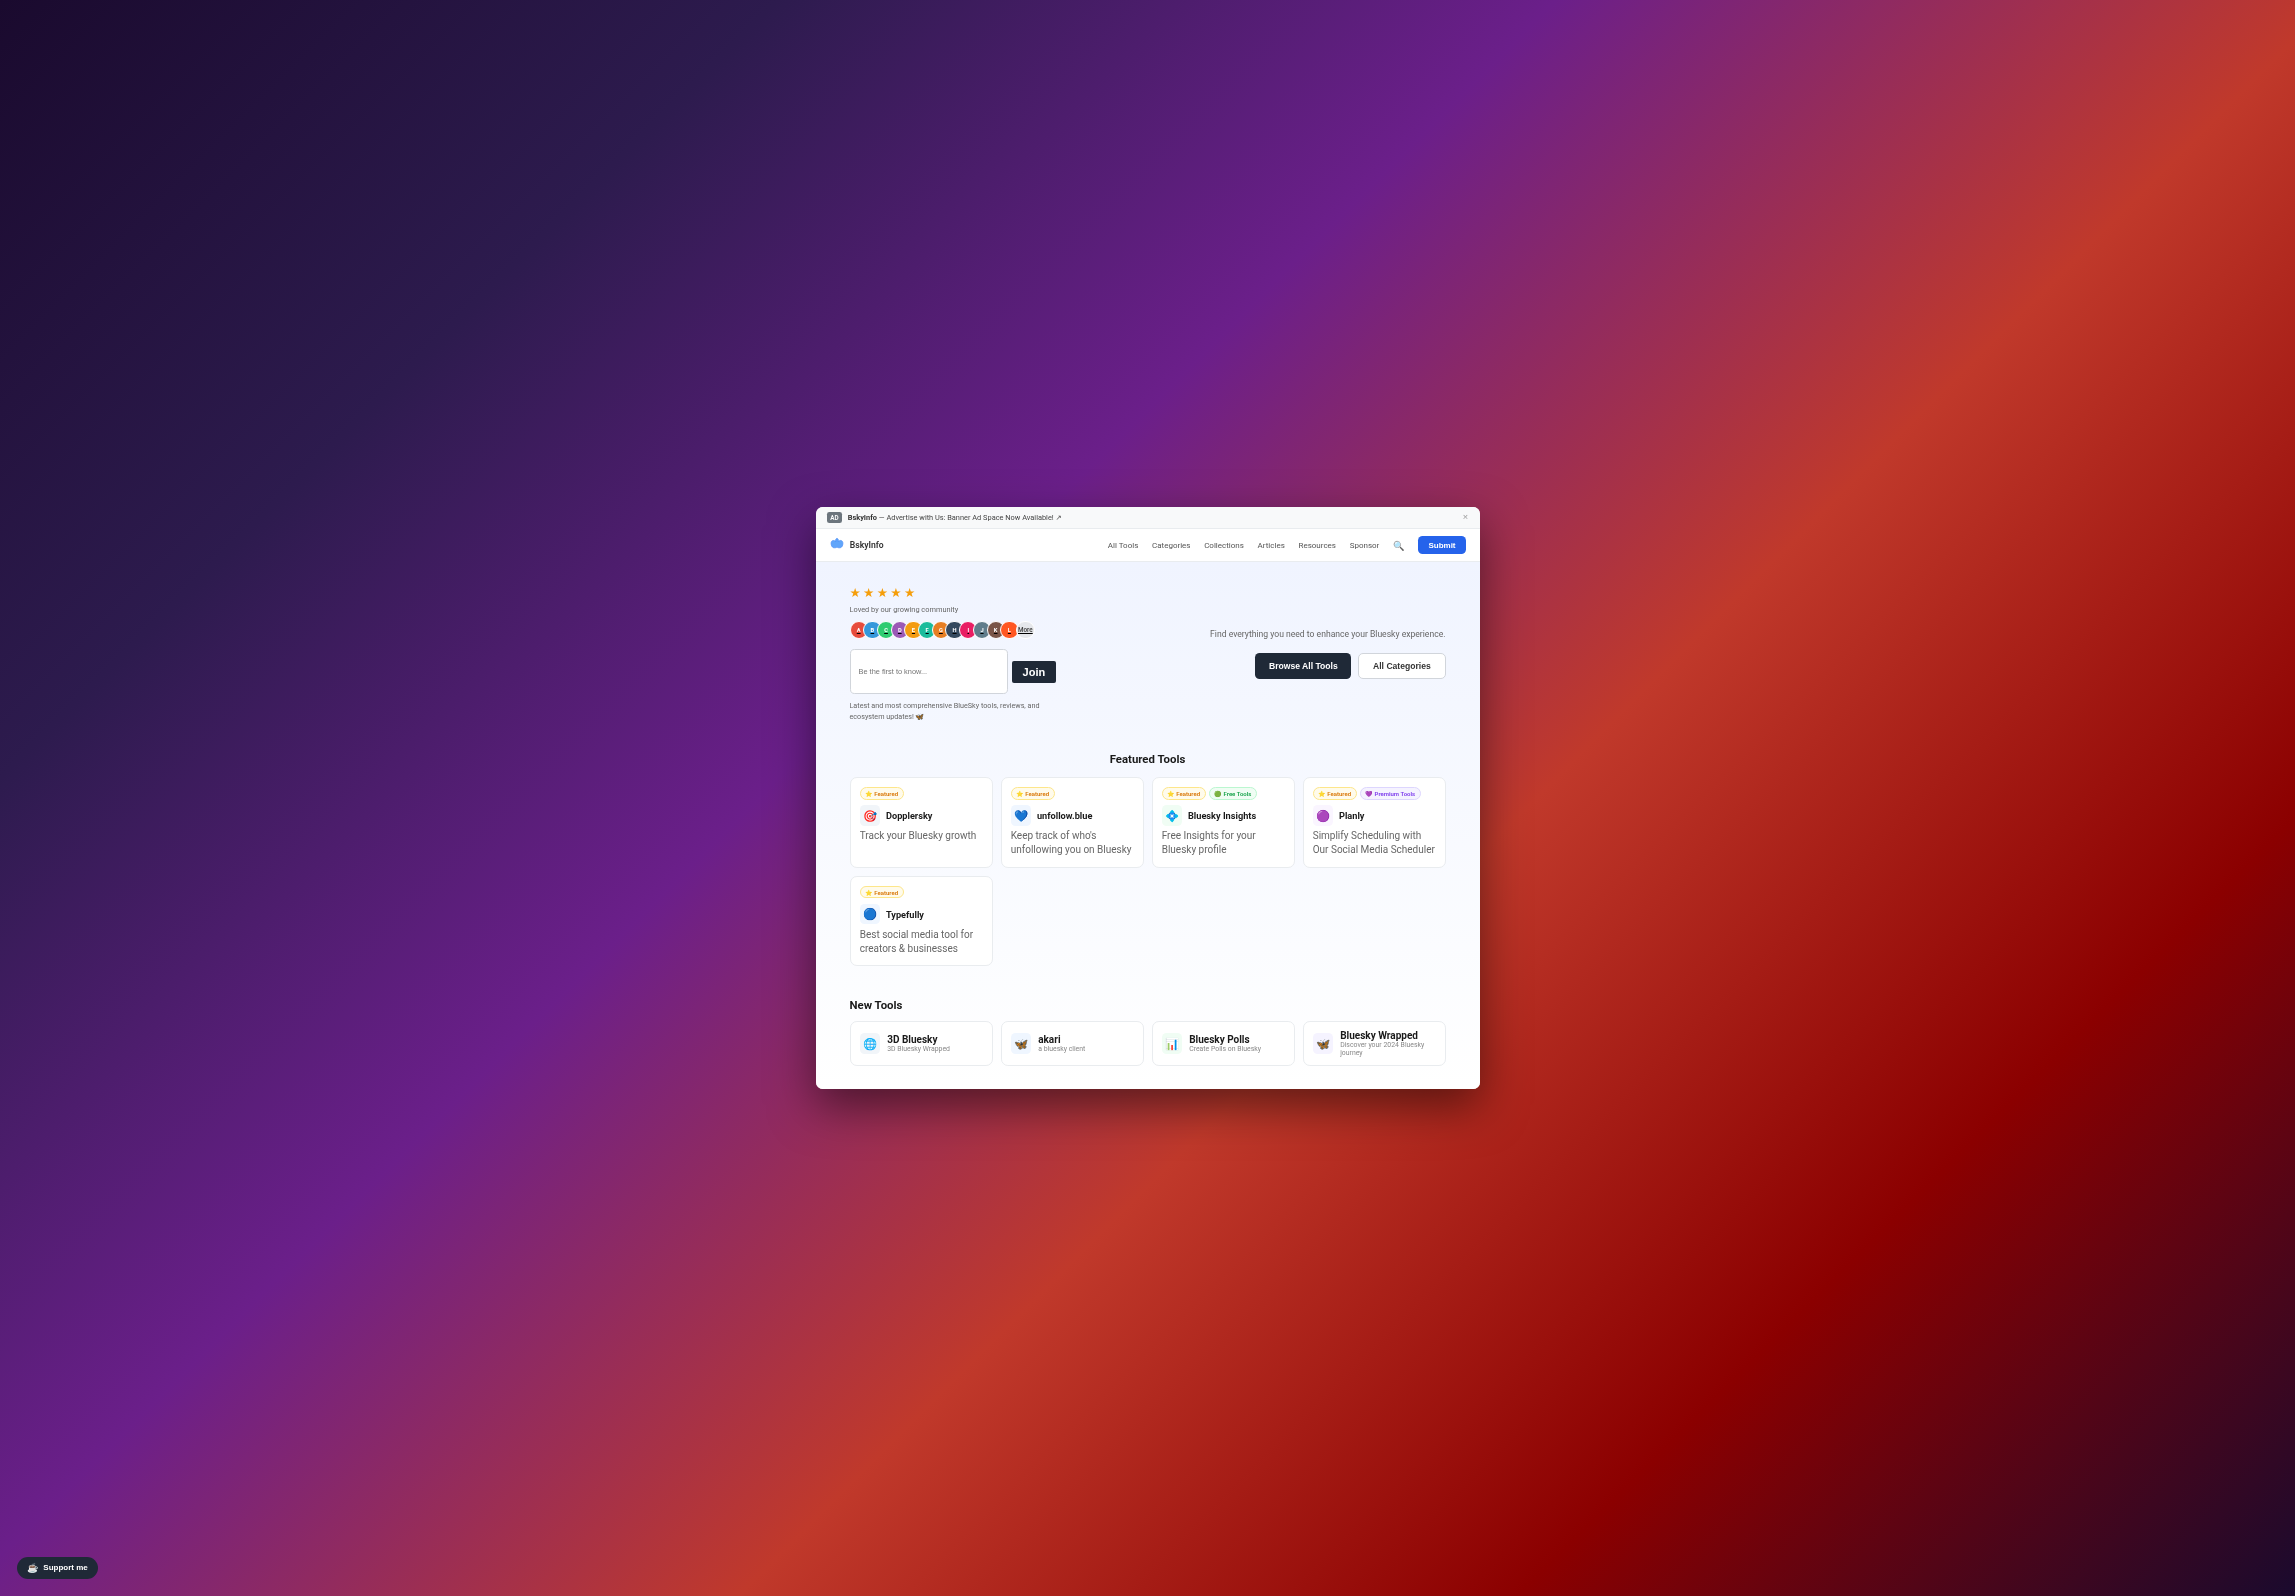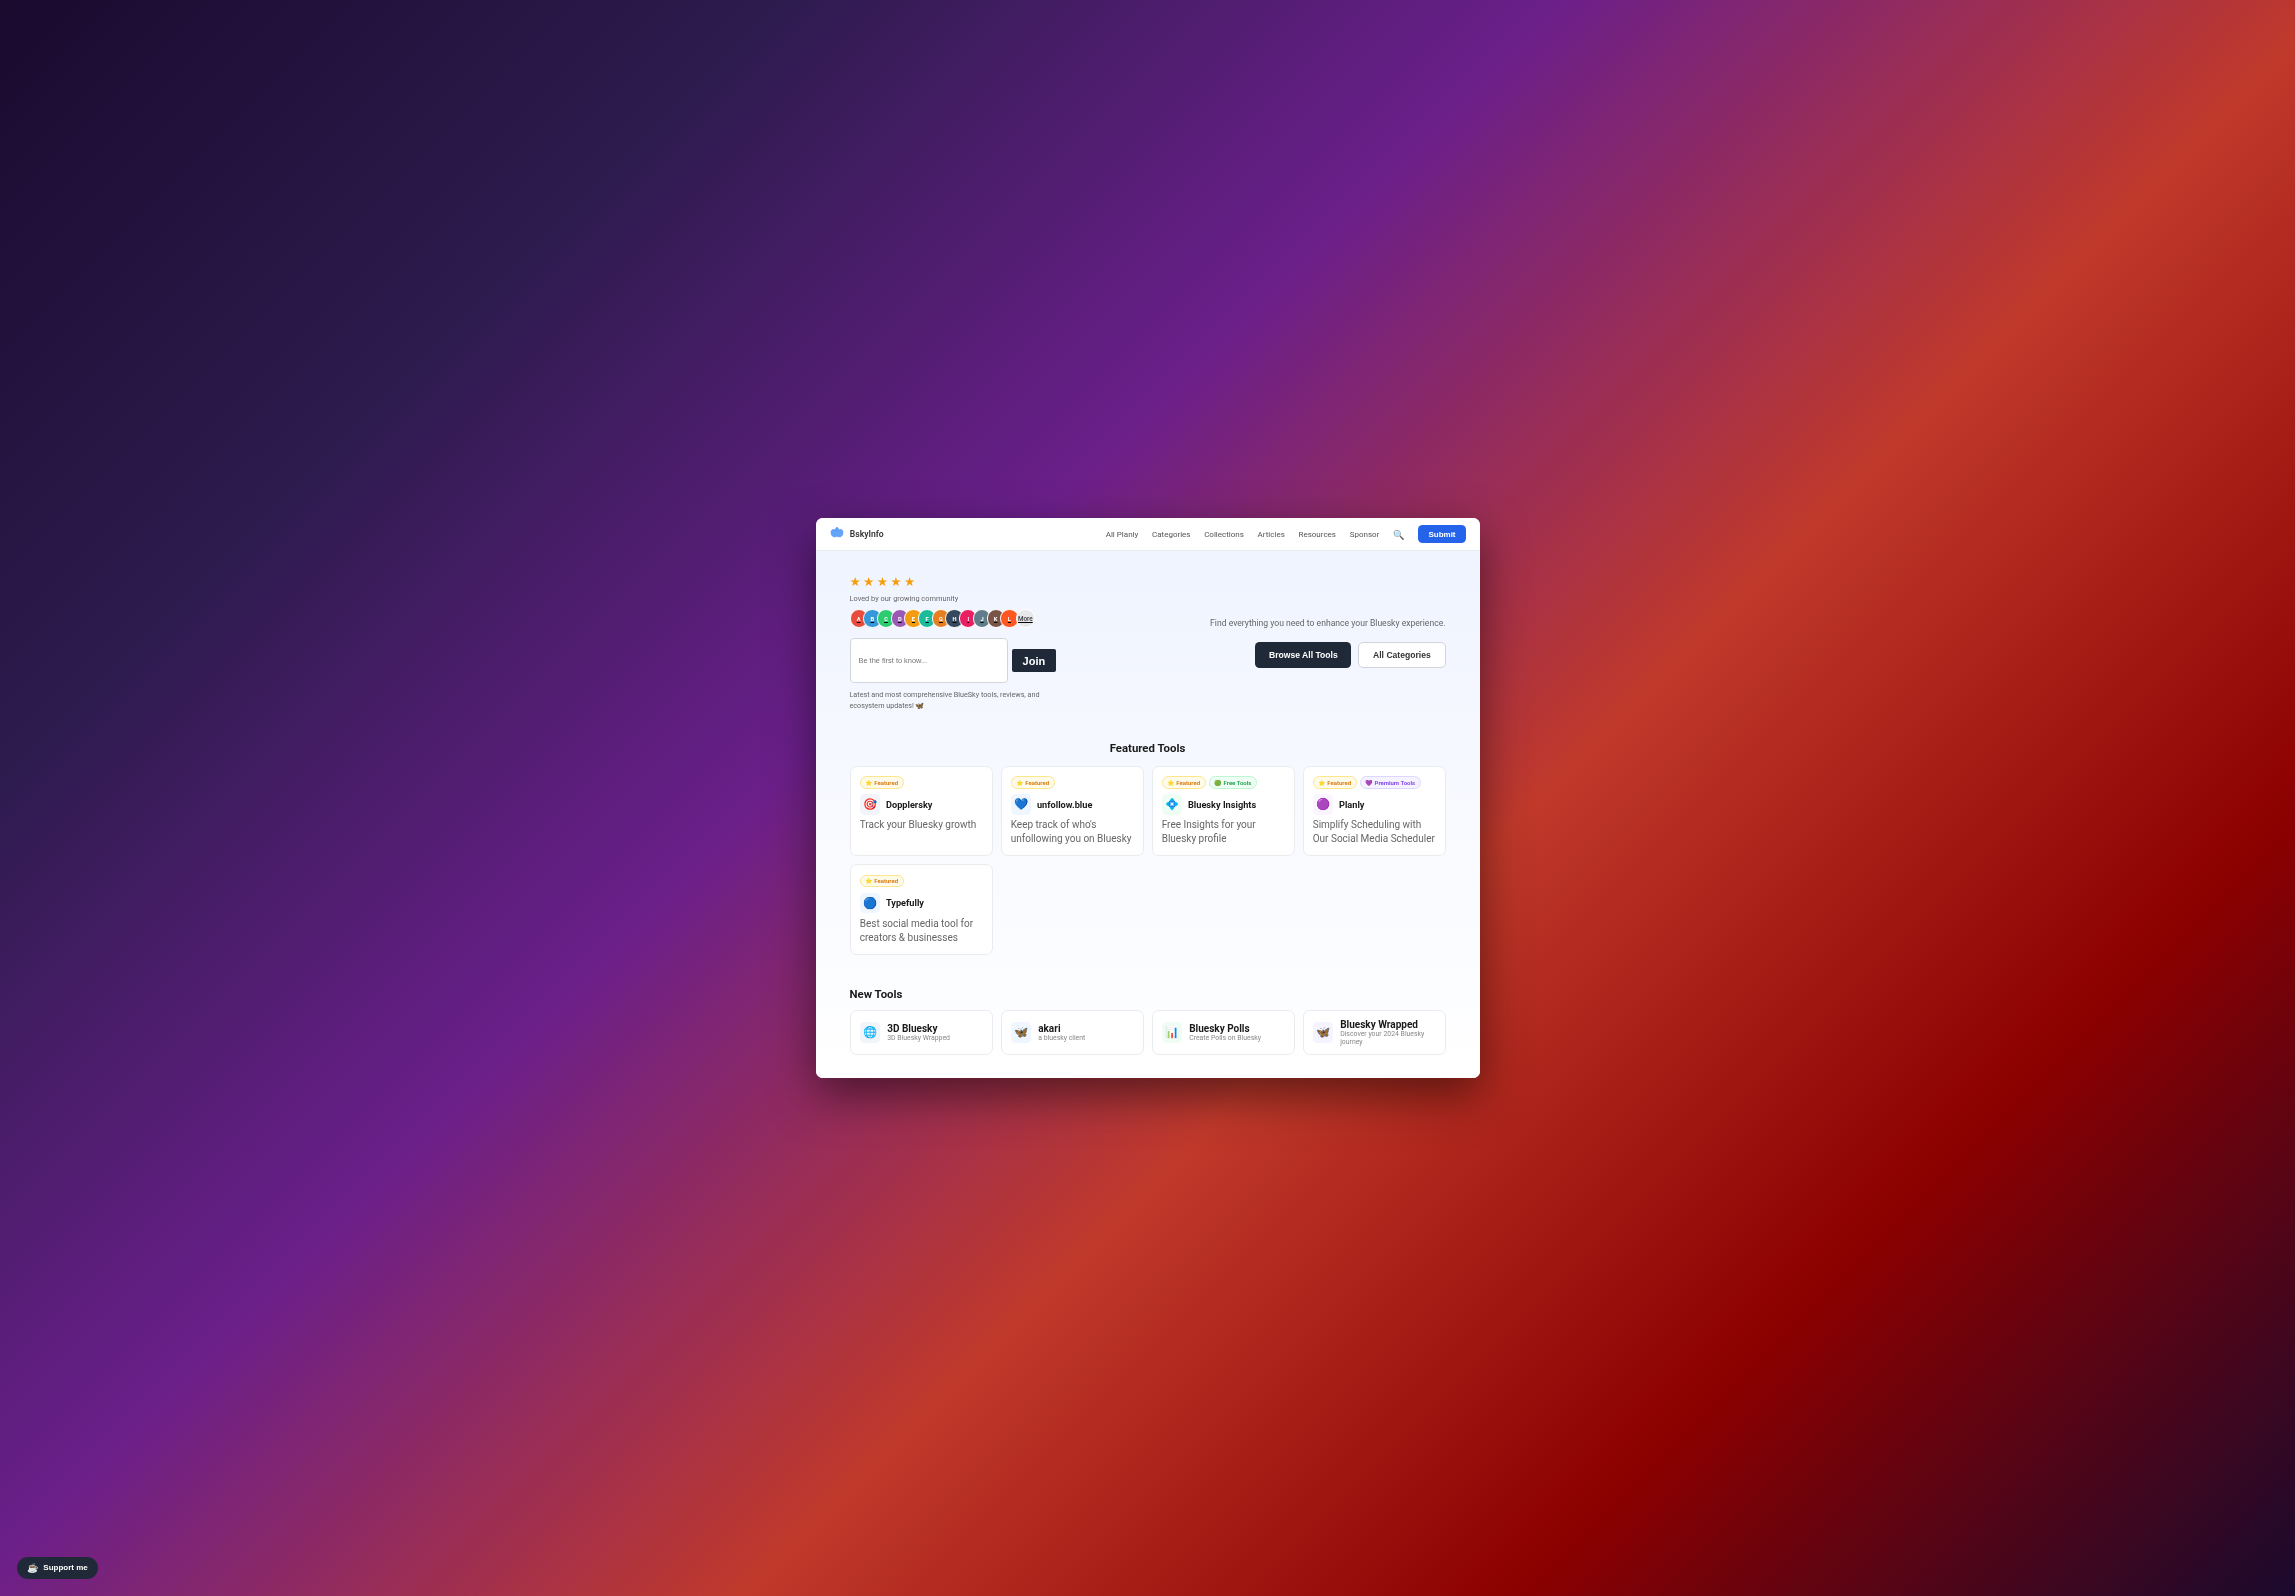--- a/index.html
+++ b/index.html
@@ -392,30 +392,39 @@
     .av9 { background: #e91e63; }
     .av10 { background: #607d8b; }
     .av11 { background: #795548; }
     .av12 { background: #ff5722; }
   </style>
 </head>
 <body>
 
 <div class="browser-window">
 
+  <div class="banner">
+    <span class="banner-ad-badge">AD</span>
+    <span class="banner-text">
+      <strong>BskyInfo</strong>
+      <span>— Advertise with Us: Banner Ad Space Now Available!</span>
+      <span>↗</span>
+    </span>
+    <button class="banner-close">×</button>
+  </div>
 
   <nav class="navbar">
     <a class="navbar-brand">
       <svg class="brand-icon" viewBox="0 0 28 28" fill="none">
         <path d="M14 18C14 18 6 22 4 14C2 6 8 4 12 8C10 4 14 2 14 2C14 2 18 4 16 8C20 4 26 6 24 14C22 22 14 18 14 18Z" fill="#60a5fa" stroke="#3b82f6" stroke-width="1"></path>
       </svg>
       <span>BskyInfo</span>
     </a>
     <div class="navbar-links">
-      <a class="nav-link">All Planly</a>
+      <a class="nav-link">All Tools</a>
       <a class="nav-link">Categories</a>
       <a class="nav-link">Collections</a>
       <a class="nav-link">Articles</a>
       <a class="nav-link">Resources</a>
       <a class="nav-link">Sponsor</a>
       <button class="search-icon-btn">🔍</button>
       <button class="submit-btn">Submit</button>
     </div>
   </nav>
 

